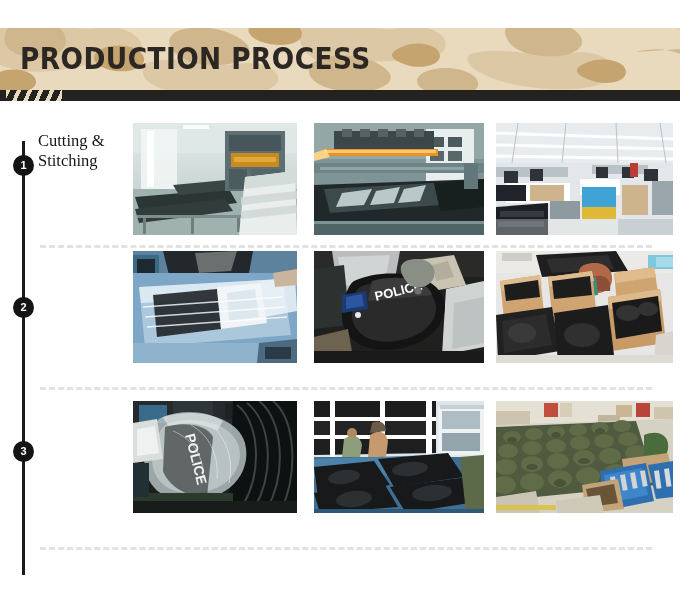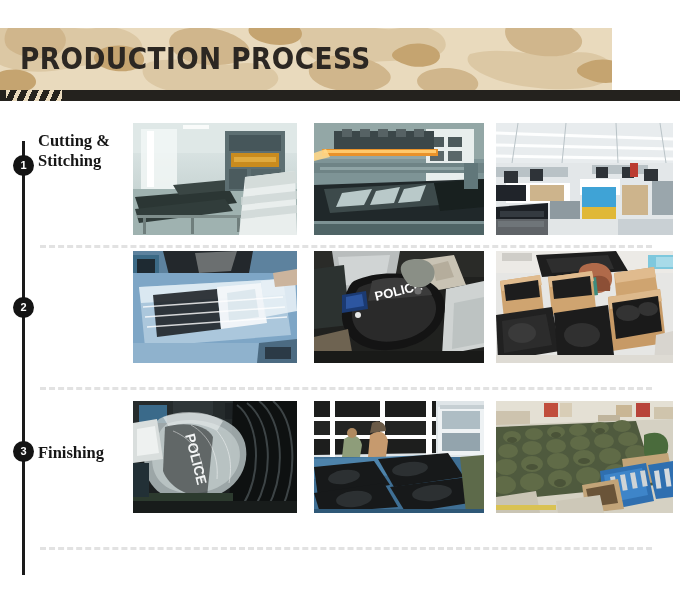--- a/index.html
+++ b/index.html
@@ -15,21 +15,21 @@
     overflow: hidden;
     font-family: "Liberation Sans", sans-serif;
     -webkit-font-smoothing: antialiased;
   }
 
   
   .banner {
     position: absolute;
     left: 0;
     top: 28px;
-    width: 612px;
+    width: 680px;
     height: 62px;
     background: #e9dabd;
     overflow: hidden;
   }
   .camo-svg {
     position: absolute;
     left: 0; top: 0;
     width: 680px;
     height: 62px;
     display: block;
@@ -119,21 +119,21 @@
     line-height: 21px;
     text-align: center;
     z-index: 3;
   }
 
   .step-label {
     position: absolute;
     left: 38px;
     width: 92px;
     font-family: "Liberation Serif", serif;
-    font-weight: bold;
+    font-weight: normal;
     font-size: 16.5px;
     line-height: 20px;
     color: #161616;
   }
 
   
   .thumbs {
     position: absolute;
     left: 133px;
     top: 0;
@@ -429,21 +429,20 @@
             <rect x="0" y="104" width="177" height="8" fill="#dedbd4"></rect>
           </svg>
         </div>
 
       </div>
       <div class="divider" style="top:136px;"></div>
     </div>
 
     <div class="proc-row" style="height:160px;">
       <div class="step-badge" style="top:40px;">3</div>
-      <div class="step-label" style="top:42px;">Finishing</div>
 
       <div class="thumbs" style="top:0px;">
 
         <div class="thumb t0">
           <svg viewBox="0 0 164 112" preserveAspectRatio="none">
             <rect width="164" height="112" fill="#1b1f20"></rect>
             <rect x="0" y="0" width="164" height="30" fill="#252b2c"></rect>
             <rect x="6" y="4" width="28" height="18" fill="#3a6a8a"></rect>
             <rect x="40" y="0" width="40" height="14" fill="#2f3638"></rect>
             <rect x="92" y="2" width="36" height="16" fill="#1d2224"></rect>

